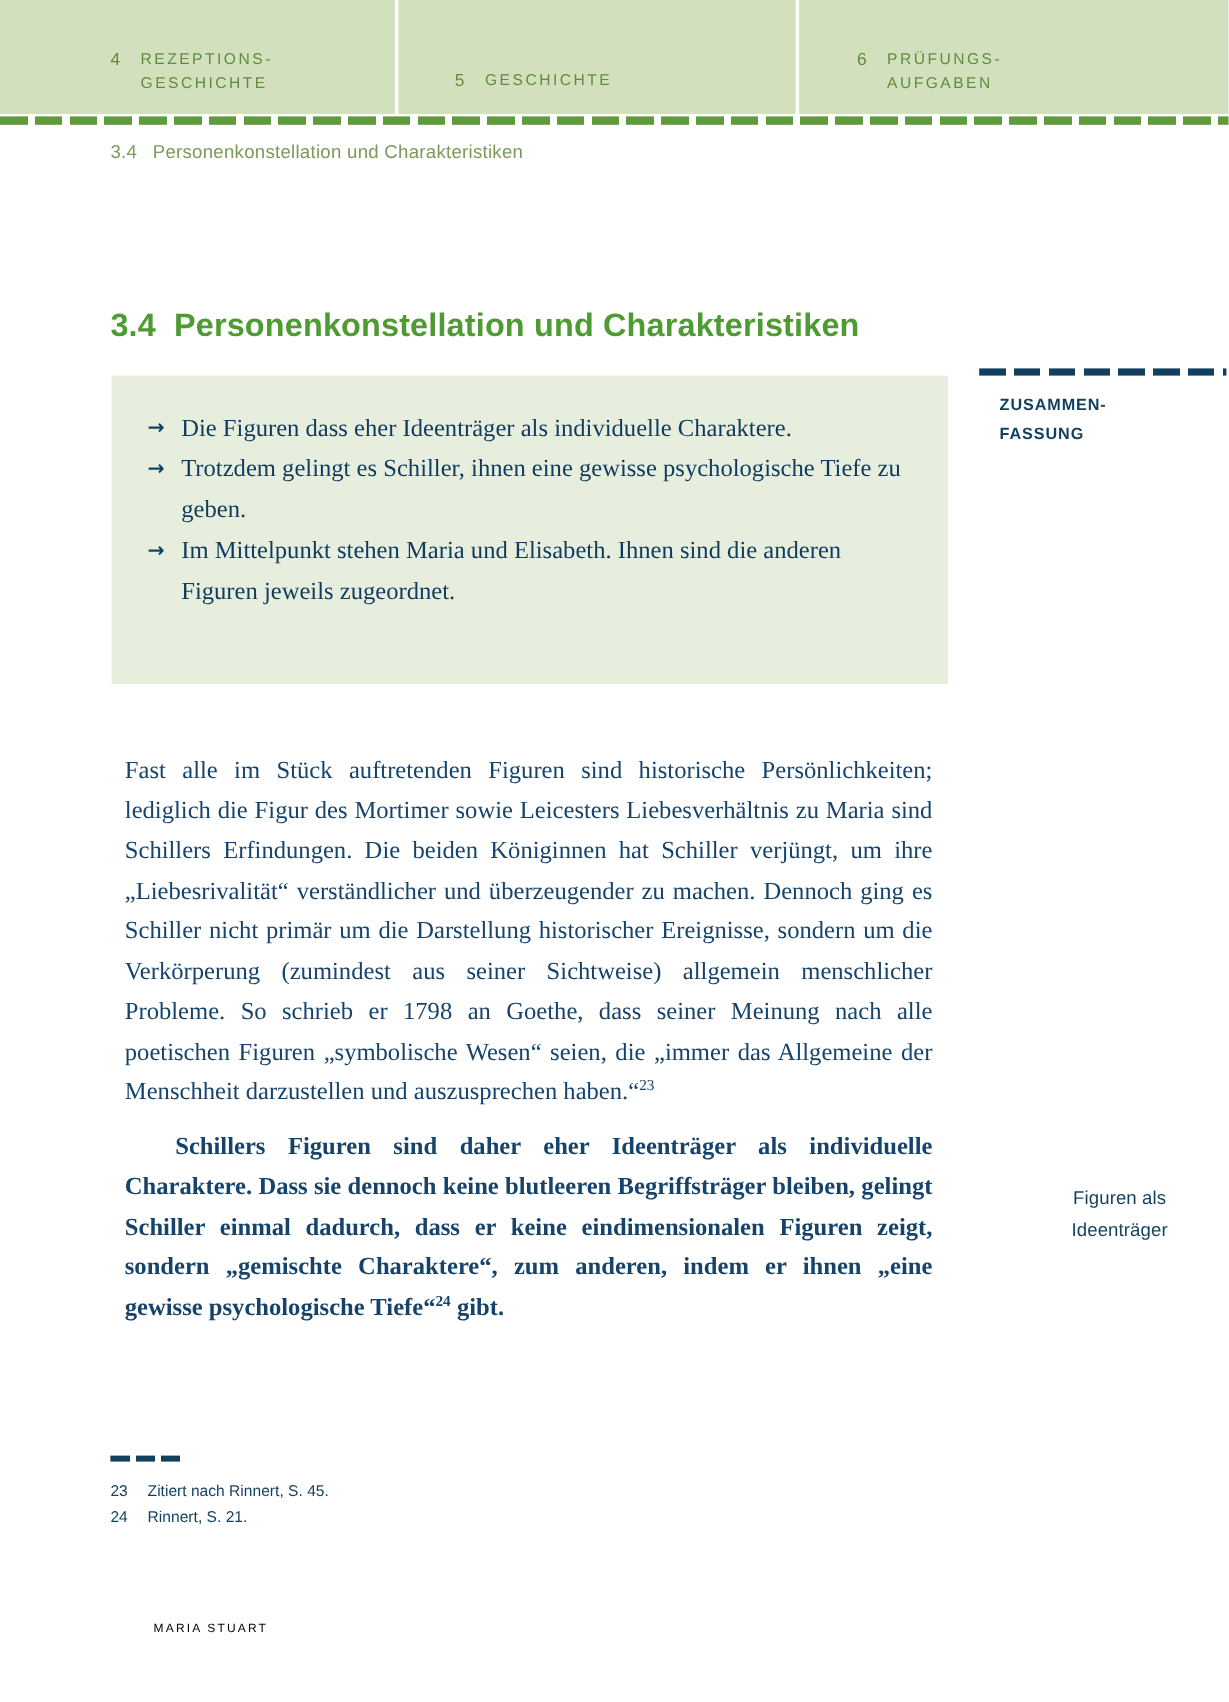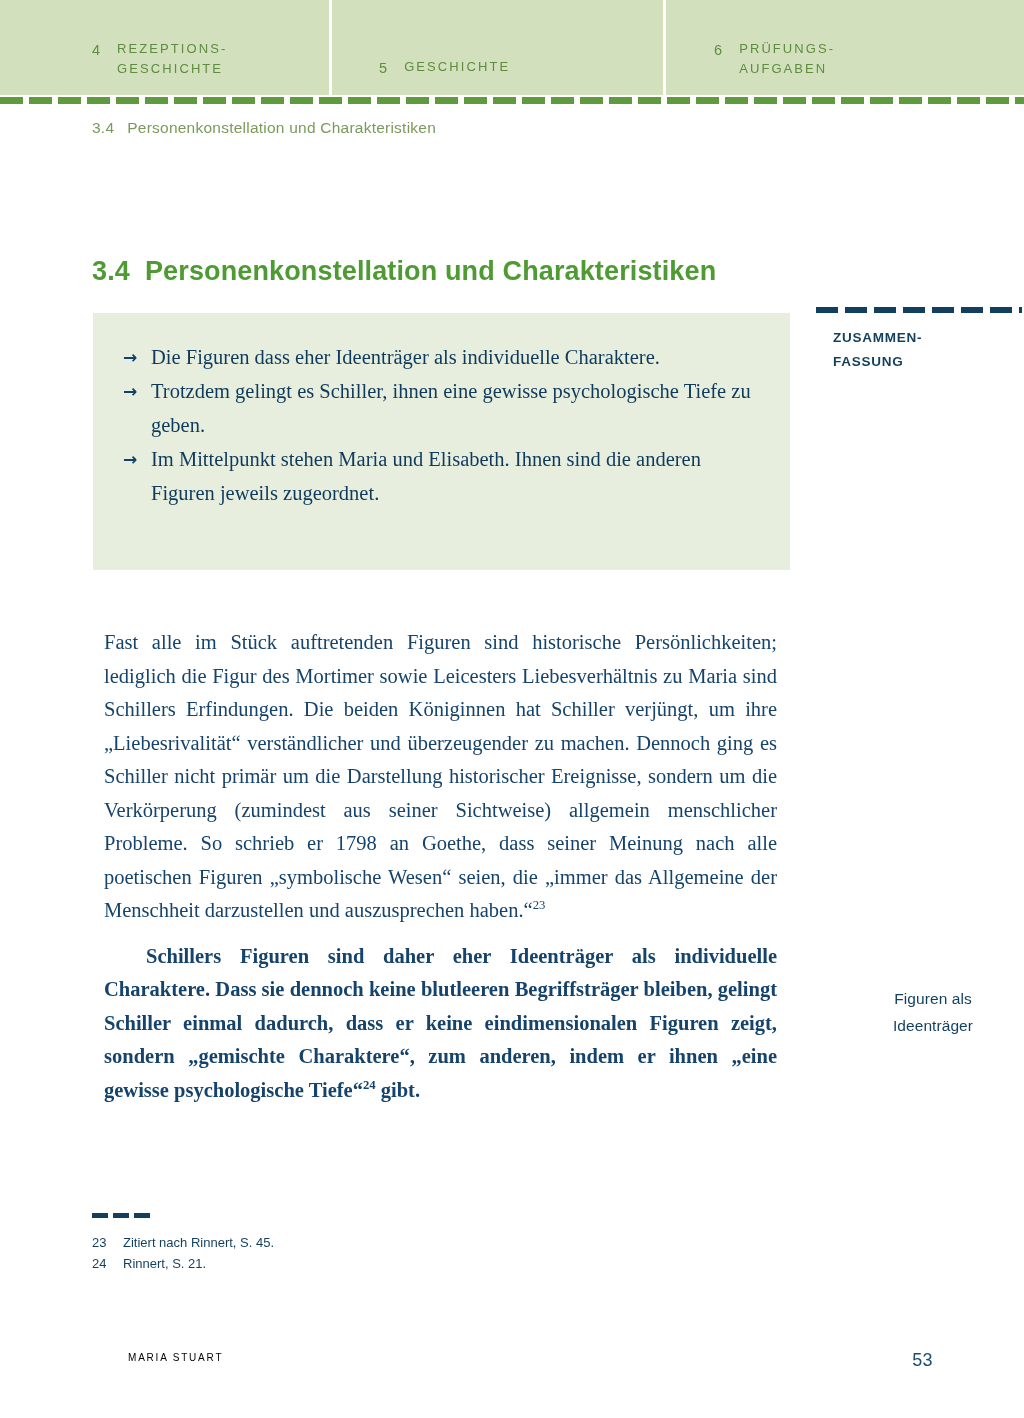--- a/index.html
+++ b/index.html
@@ -327,15 +327,14 @@
       <span class="footnote-num">23</span>
       <span class="footnote-body">Zitiert nach Rinnert, S. 45.</span>
     </div>
     <div class="footnote-row">
       <span class="footnote-num">24</span>
       <span class="footnote-body">Rinnert, S. 21.</span>
     </div>
   </div>
 
   <div class="footer-title">MARIA STUART</div>
-  <div class="footer-pagenum">53</div>
 
 </div>
 
 </body></html>

